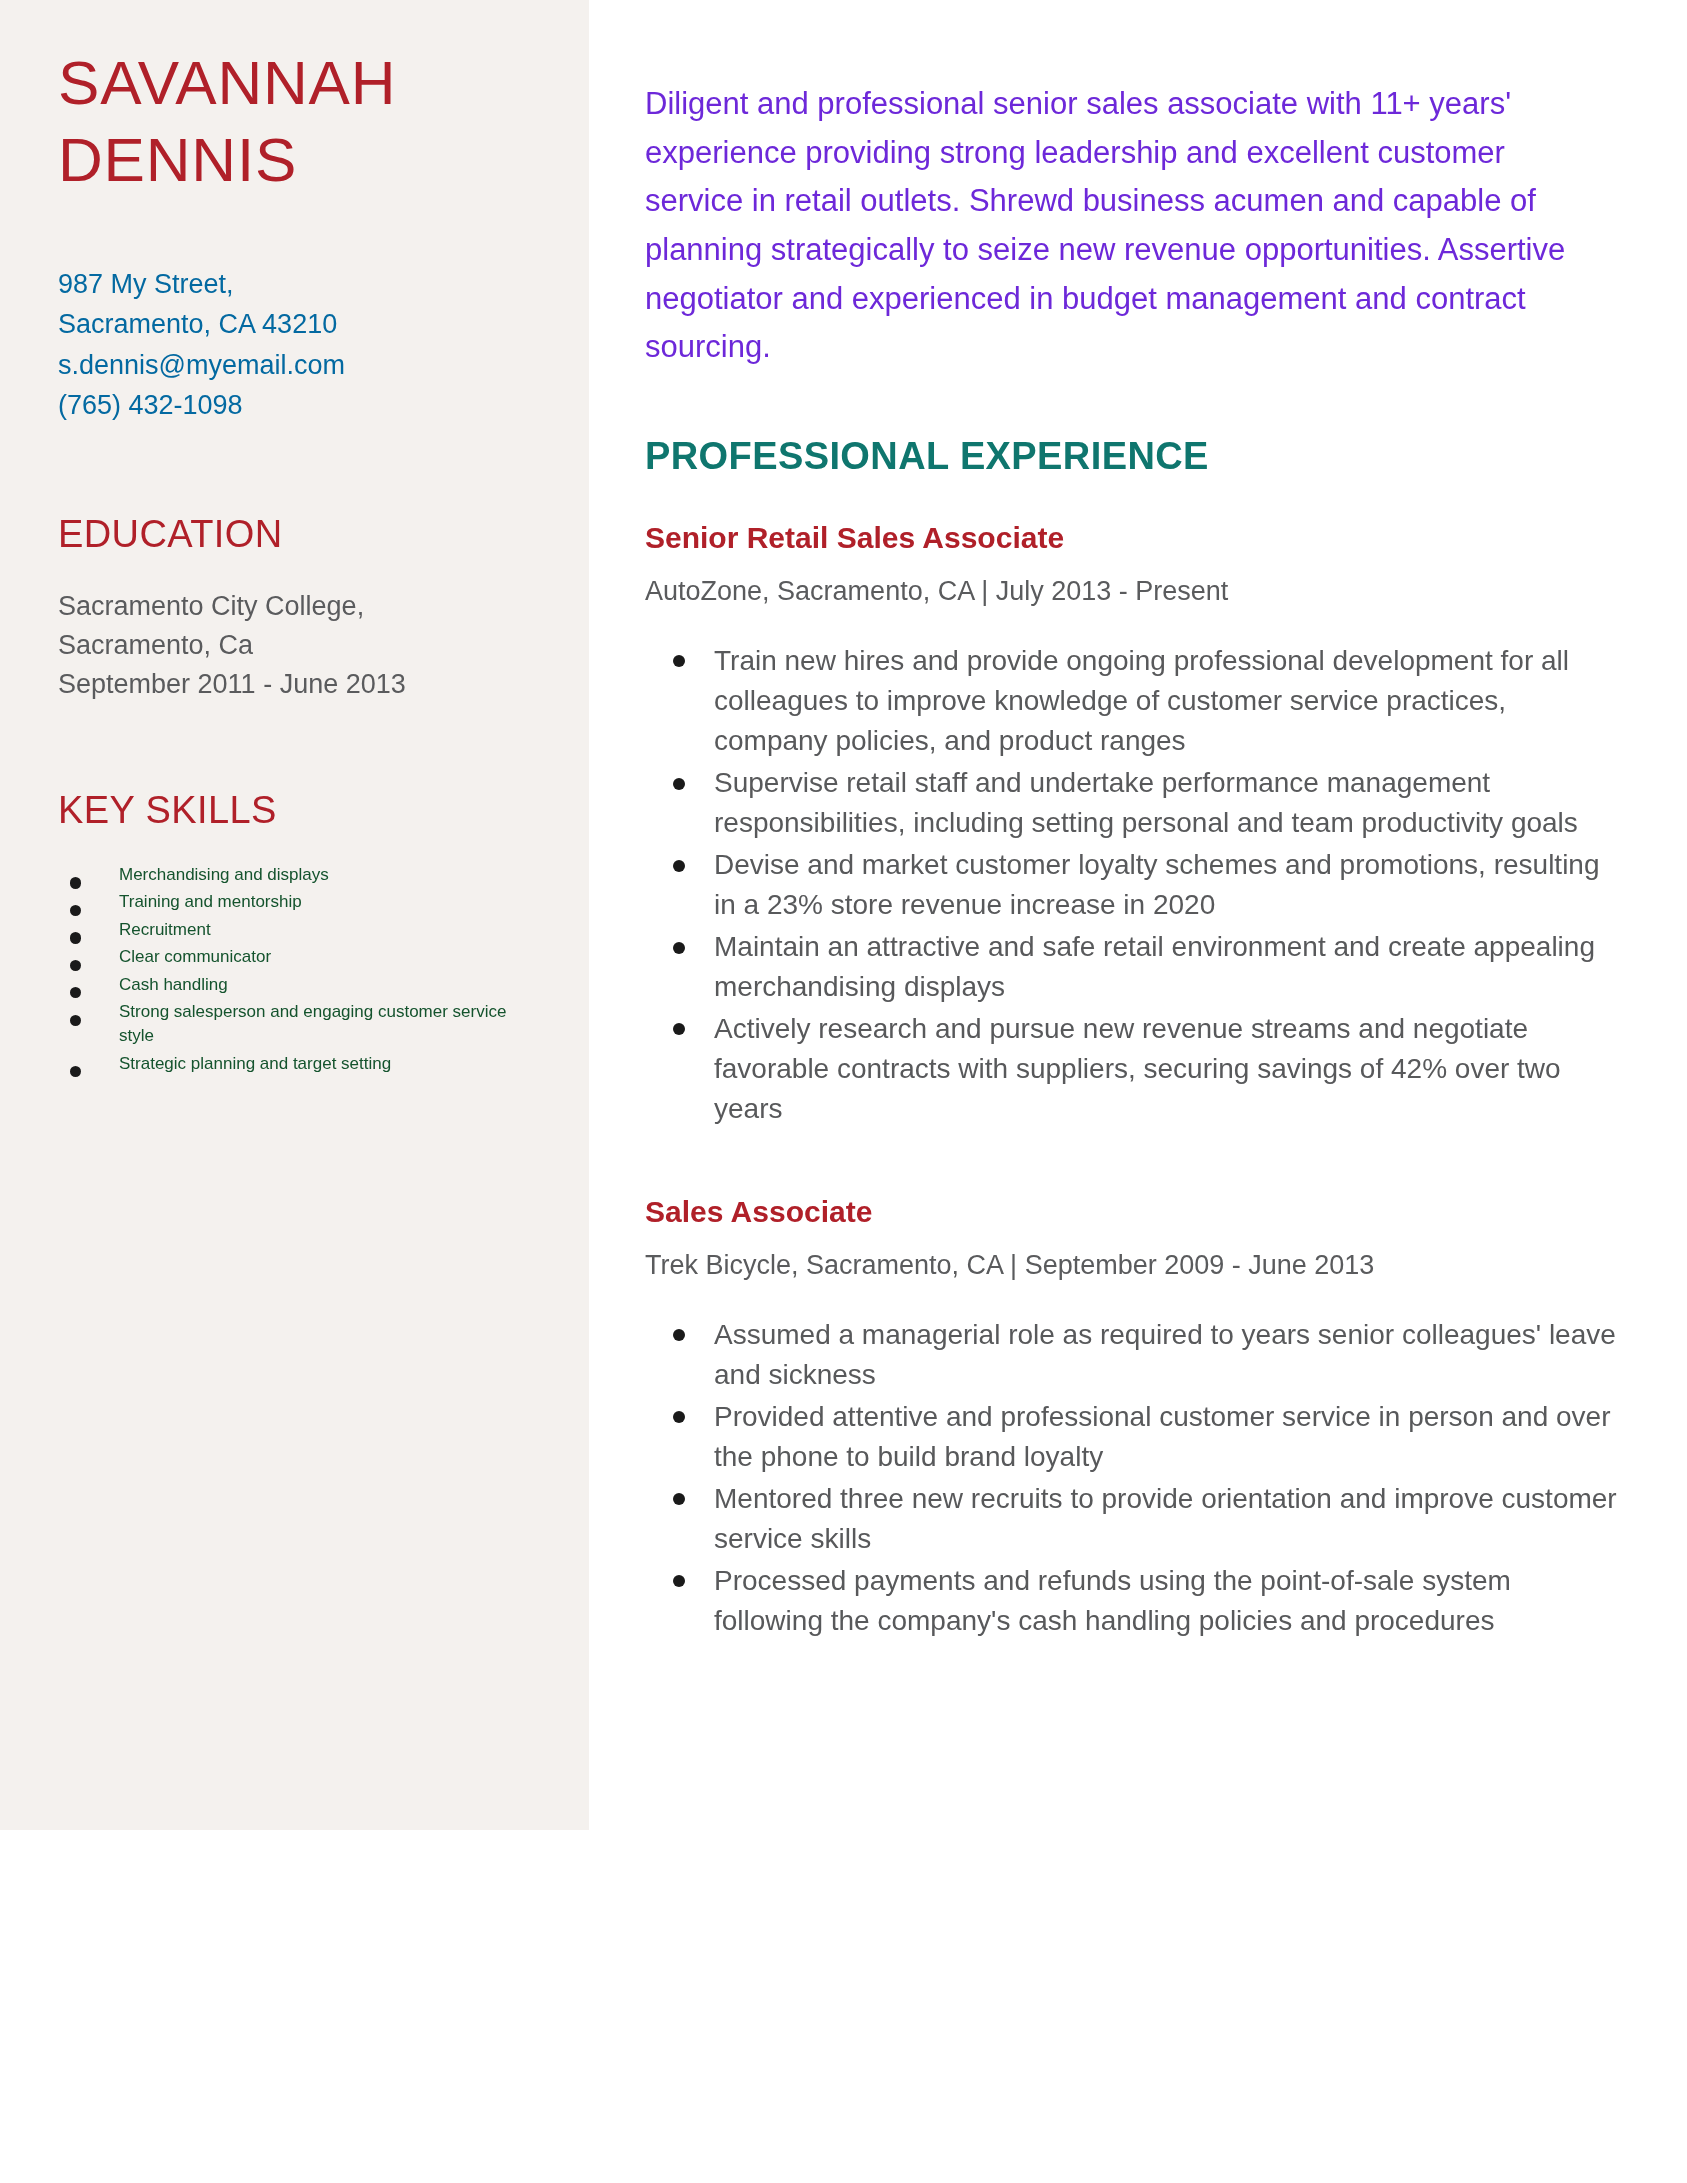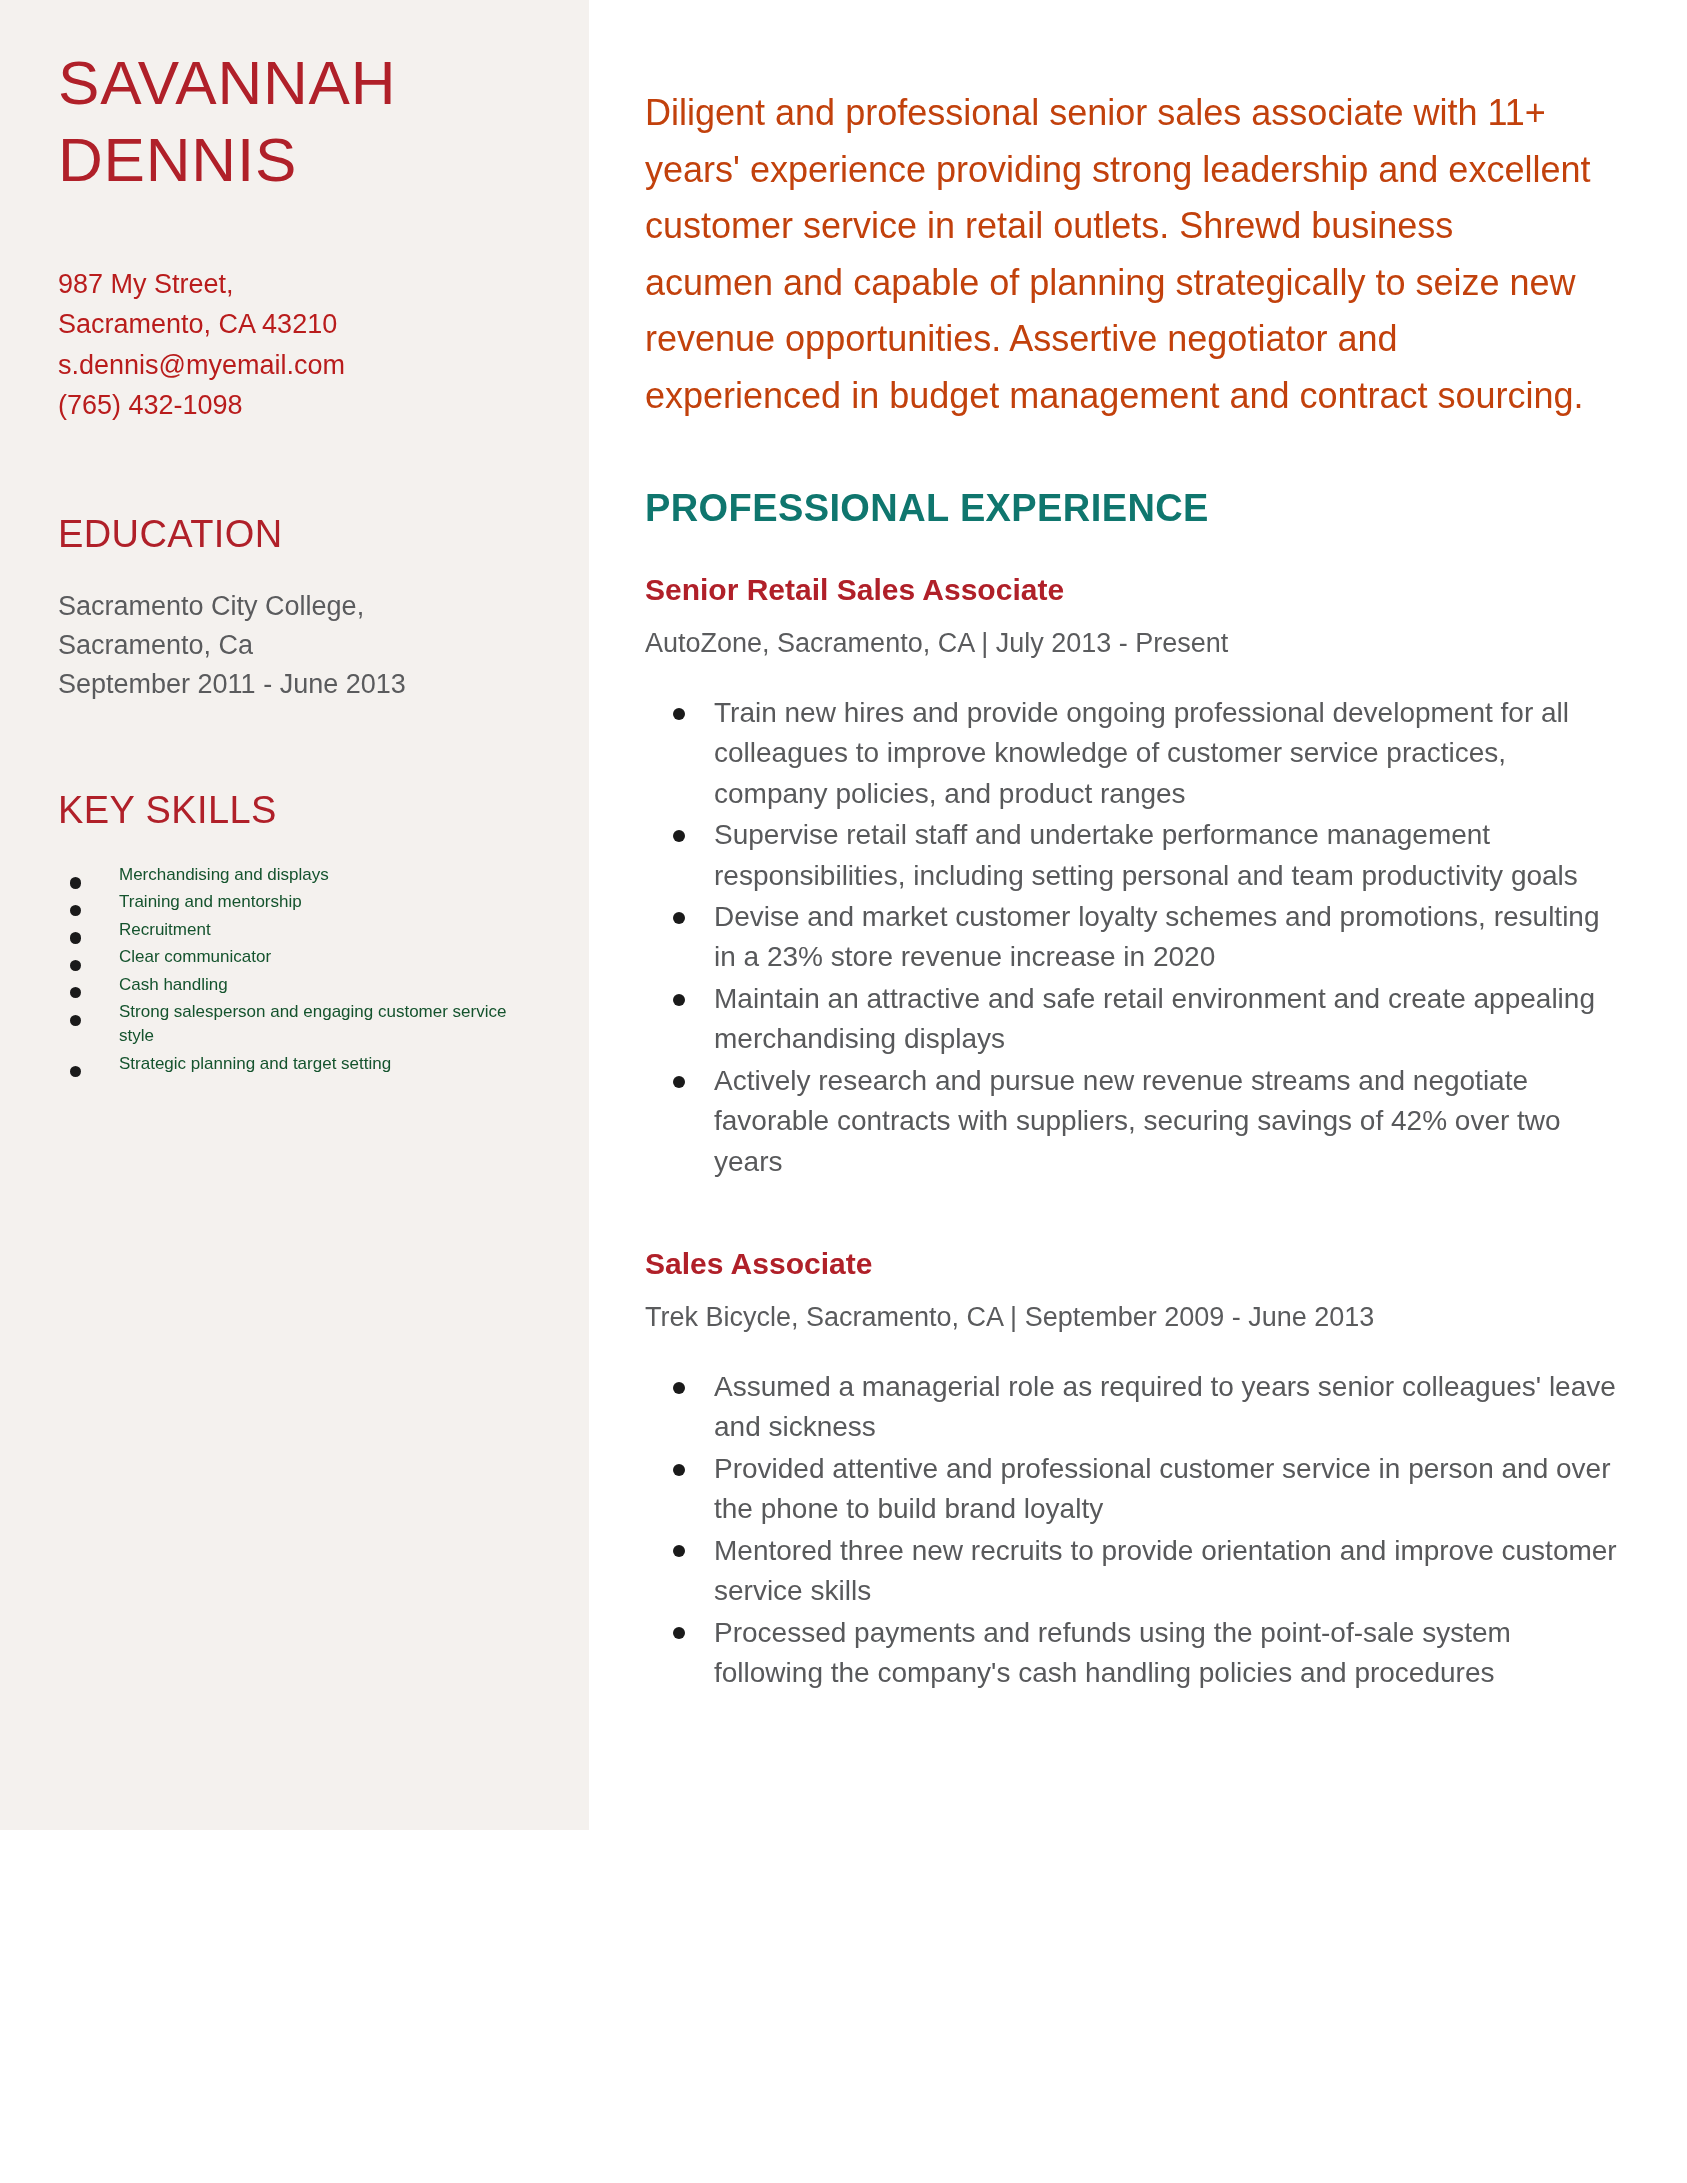--- a/index.html
+++ b/index.html
@@ -44,21 +44,21 @@
     white-space: nowrap;
   }
   .name-line.second {
     margin-top: 14.6px;
   }
 
   .contact-block {
     margin-top: 73px;
   }
   .contact-line {
-    color: #b91c1c;
+    color: #0369a1;
     font-size: 27px;
     line-height: 1.50;
     font-weight: 400;
   }
 
   .side-heading {
     color: #B02029;
     font-size: 38px;
     font-weight: 400;
     letter-spacing: 0.4px;
@@ -109,22 +109,22 @@
 
   
   .main {
     flex: 1 1 auto;
     background: #ffffff;
     box-sizing: border-box;
     padding: 49px 63px 0 56px;
   }
 
   .summary {
-    color: #c2410c;
-    font-size: 36px;
+    color: #6d28d9;
+    font-size: 31px;
     line-height: 1.57;
     max-width: 946px;
   }
 
   .main-heading {
     color: #0f766e;
     font-size: 38px;
     font-weight: 700;
     letter-spacing: 0.4px;
     line-height: 1.1;

